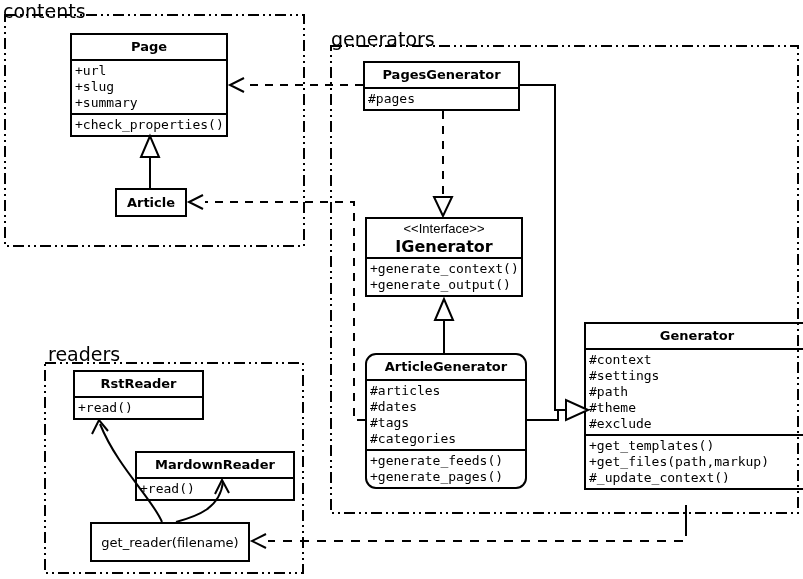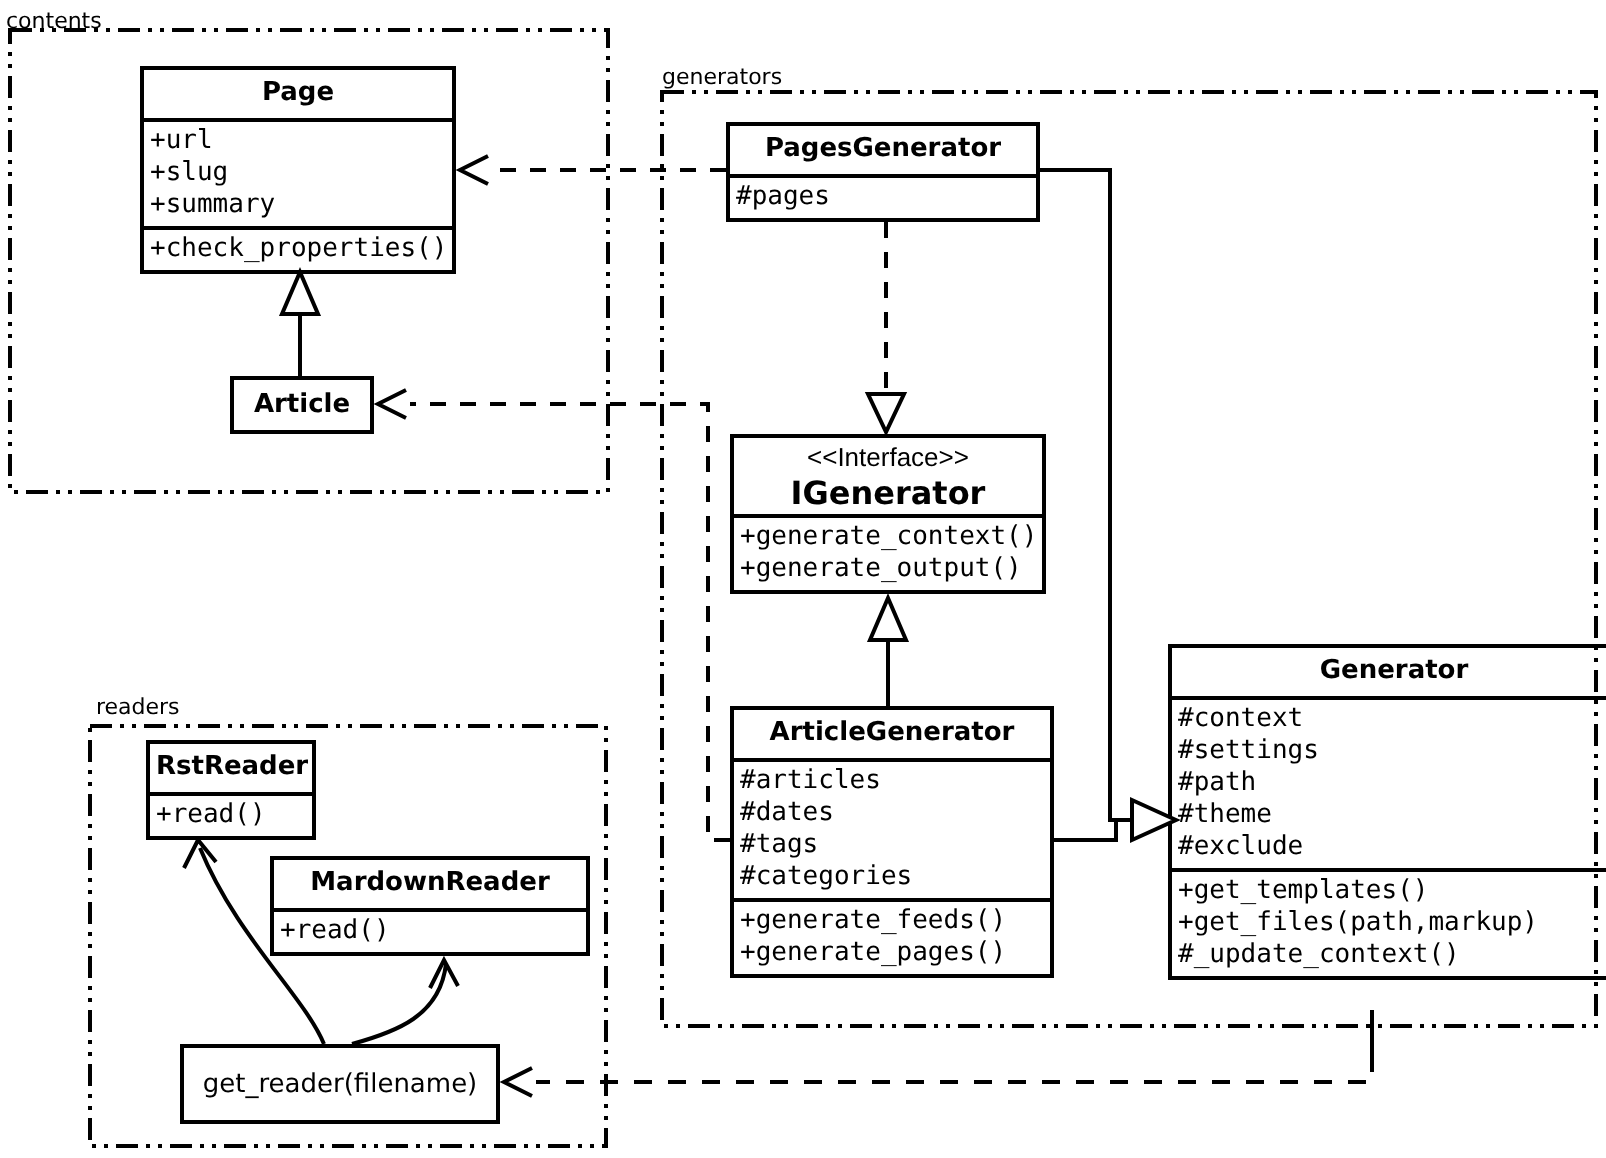--- a/index.html
+++ b/index.html
@@ -1,18 +1,18 @@
 <!DOCTYPE html>
 <html><head>
 <meta charset="utf-8">
 <style>
   html,body{margin:0;padding:0;background:#fff;}
   #stage{position:relative;width:803px;height:579px;background:#fff;overflow:hidden;
          font-family:"DejaVu Sans",sans-serif;color:#000;}
-  .pkg-label{position:absolute;font-size:11px;line-height:18px;white-space:nowrap;}
+  .pkg-label{position:absolute;font-size:19px;line-height:18px;white-space:nowrap;}
   .uml-box{position:absolute;background:#fff;border:2px solid #000;box-sizing:border-box;}
   .uml-title{font-weight:bold;font-size:13px;line-height:22px;text-align:center;padding:1px 3px;white-space:nowrap;}
   .uml-stereo{font-family:Liberation Sans, sans-serif;font-size:13px;line-height:15px;text-align:center;padding-top:2px;white-space:nowrap;}
   .uml-name2{font-weight:bold;font-size:16px;line-height:21px;text-align:center;white-space:nowrap;}
   .members{border-top:2px solid #000;padding:2px 3px;}
   .row{font-family:"DejaVu Sans Mono",monospace;font-size:13px;line-height:16px;height:16px;white-space:nowrap;}
   .plain-box{position:absolute;background:#fff;border:2px solid #000;box-sizing:border-box;
              display:flex;align-items:center;justify-content:center;font-size:13px;white-space:nowrap;}
   svg.overlay{position:absolute;left:0;top:0;pointer-events:none;}
 </style>
@@ -50,21 +50,21 @@
 
   <div class="uml-box" style="left:365px;top:217px;width:158px;">
     <div class="uml-stereo">&lt;&lt;Interface&gt;&gt;</div>
     <div class="uml-name2">IGenerator</div>
     <div class="members">
       <div class="row">+generate_context()</div>
       <div class="row">+generate_output()</div>
     </div>
   </div>
 
-  <div class="uml-box" style="left:365px;top:353px;width:162px;">
+  <div class="uml-box" style="left:365px;top:353px;width:162px;border-radius:11px;">
     <div class="uml-title">ArticleGenerator</div>
     <div class="members">
       <div class="row">#articles</div>
       <div class="row">#dates</div>
       <div class="row">#tags</div>
       <div class="row">#categories</div>
     </div>
     <div class="members">
       <div class="row">+generate_feeds()</div>
       <div class="row">+generate_pages()</div>
@@ -80,28 +80,28 @@
       <div class="row">#theme</div>
       <div class="row">#exclude</div>
     </div>
     <div class="members">
       <div class="row">+get_templates()</div>
       <div class="row">+get_files(path,markup)</div>
       <div class="row">#_update_context()</div>
     </div>
   </div>
 
-  <div class="uml-box" style="left:73px;top:370px;width:85px;">
+  <div class="uml-box" style="left:73px;top:370px;width:131px;">
     <div class="uml-title">RstReader</div>
     <div class="members">
       <div class="row">+read()</div>
     </div>
   </div>
 
-  <div class="uml-box" style="left:135px;top:428px;width:160px;">
+  <div class="uml-box" style="left:135px;top:451px;width:160px;">
     <div class="uml-title">MardownReader</div>
     <div class="members">
       <div class="row">+read()</div>
     </div>
   </div>
 
   <div class="plain-box" style="left:90px;top:522px;width:160px;height:40px;">
     <span>get_reader(filename)</span>
   </div>
 

